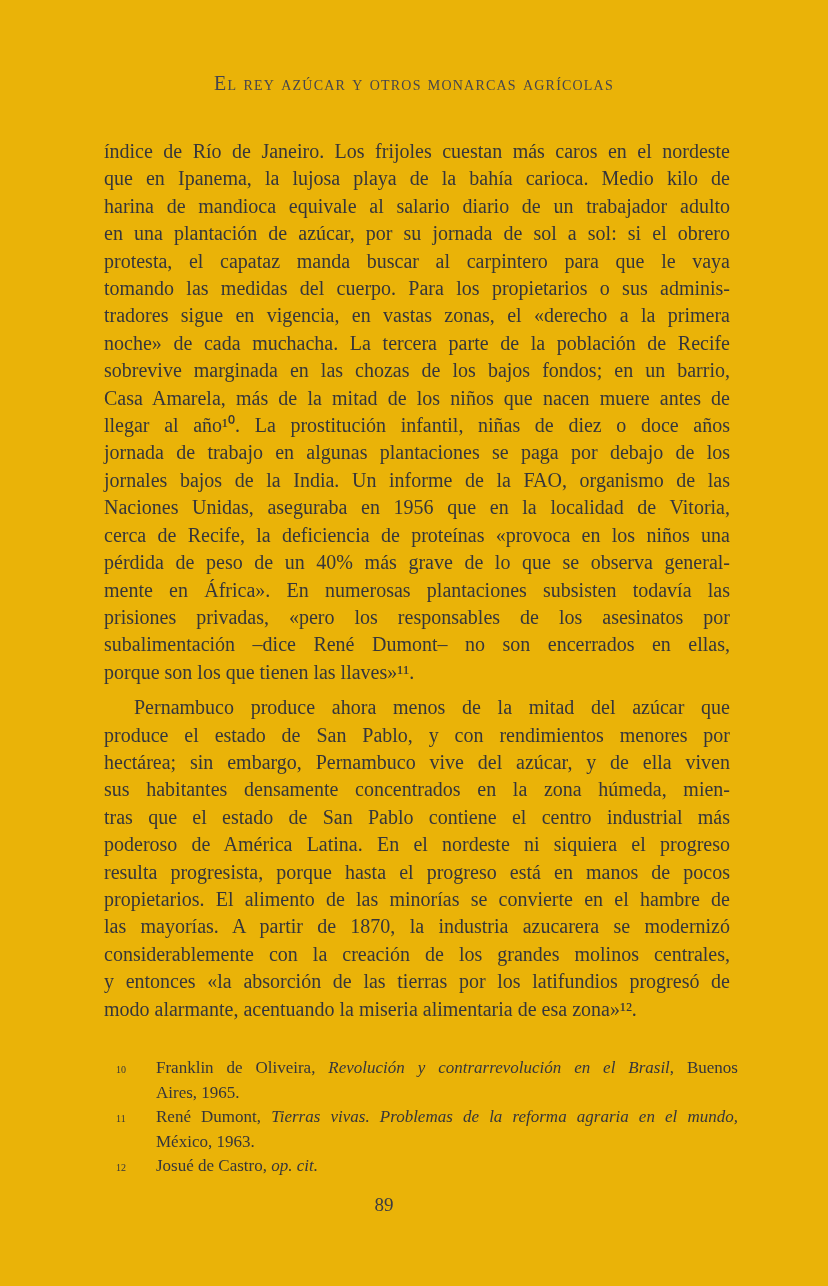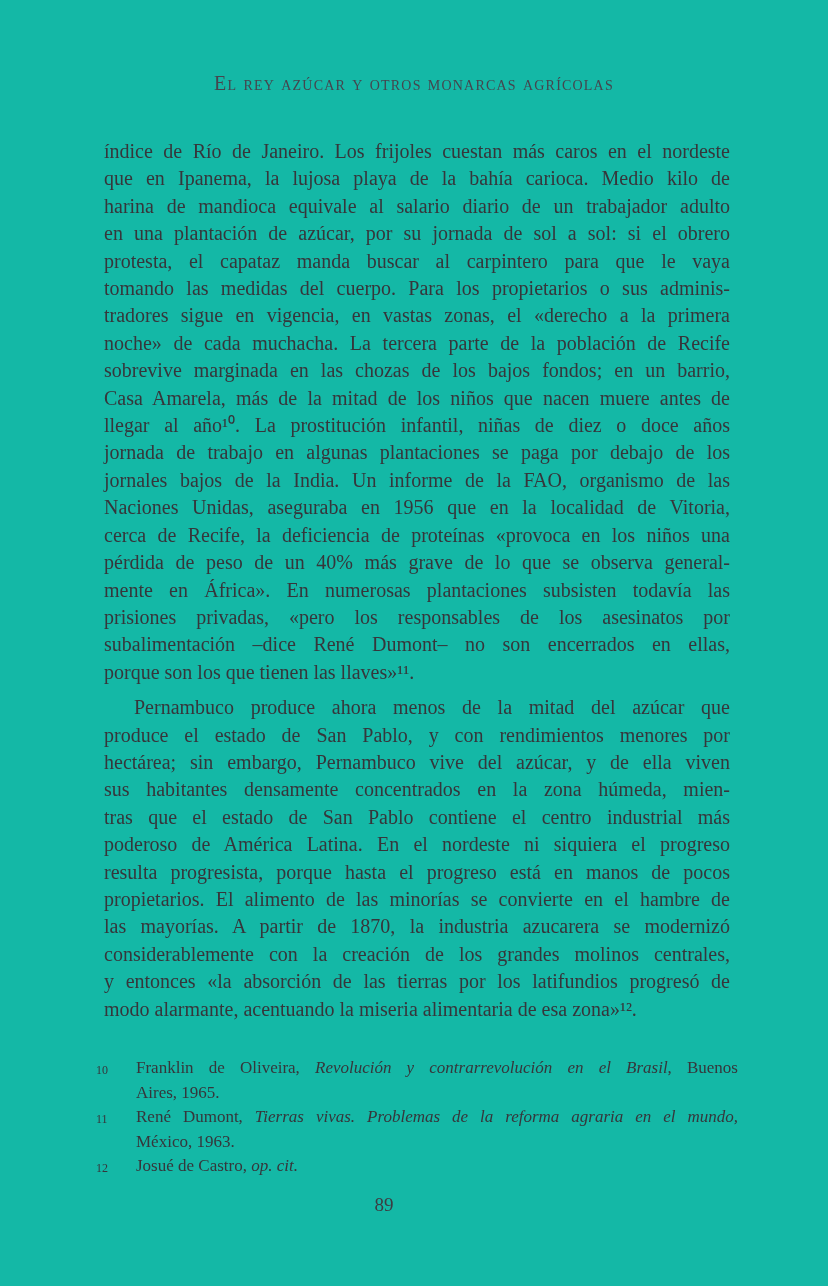--- a/index.html
+++ b/index.html
@@ -4,21 +4,21 @@
 <style>
   html, body {
     margin: 0;
     padding: 0;
     background: #e8e8e8;
   }
   .page {
     position: relative;
     width: 828px;
     height: 1286px;
-    background: #14b8a6;
+    background: #eab308;
     font-family: "Liberation Serif", serif;
     color: #36363b;
     overflow: hidden;
   }
   .running-head {
     position: absolute;
     top: 72px;
     left: 0;
     width: 828px;
     text-align: center;
@@ -55,23 +55,24 @@
     font-size: 17px;
     line-height: 24.6px;
   }
   .footnote {
     display: flex;
     align-items: flex-start;
   }
   .fn-number {
     width: 40px;
     flex: 0 0 40px;
-    font-size: 12px;
+    font-size: 10px;
     padding-top: 2px;
     color: #36363b;
+    margin-left: 20px;
   }
   .fn-text {
     flex: 1;
   }
   .fn-line {
     text-align: justify;
     text-align-last: justify;
   }
   .fn-line.last {
     text-align-last: left;

